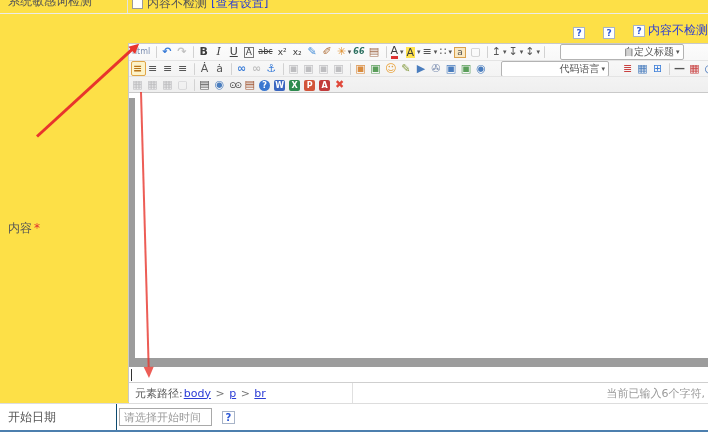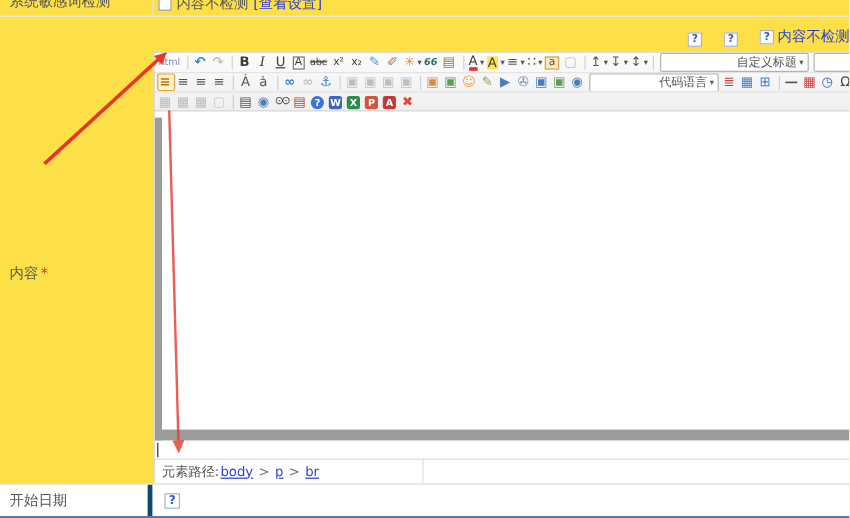--- a/index.html
+++ b/index.html
@@ -33,21 +33,21 @@
             border-left:1px solid #c9c9c9; border-top:1px solid #c9c9c9; background:#fff; }
   .toolbar { height:49px; background:linear-gradient(#fcfcfc,#efefef); border-bottom:1px solid #c9c9c9; }
   .trow { display:flex; align-items:center; height:16px; padding:0 2px; white-space:nowrap; overflow:hidden; }
   .trow:first-child { height:17px; }
   .trow:not(:last-child) { border-bottom:1px solid #e4e4e4; }
   .titem { display:inline-flex; align-items:center; justify-content:center; height:15px; min-width:15px;
            border:1px solid transparent; border-radius:2px; flex:0 0 auto; }
   .titem.sep { min-width:1px; width:1px; height:12px; background:#d2d2d2; margin:0 3px; border:none; }
   .titem.act { border-color:var(--active-border); background:var(--active-bg); }
   .titem.dis { opacity:.38; filter:grayscale(60%); }
-  .titem.sel { border:1px solid #b3b3b3; background:#fff; height:16px; padding:0 3px; margin:0 2px;
+  .titem.sel { border:1px solid #b3b3b3; background:#fff; height:16px; padding:0 3px; margin:0 12px;
                justify-content:space-between; }
   .tg { font-size:11px; line-height:14px; }
   .sel .tl { font-size:10px; color:#555; overflow:hidden; }
   .tc { font-size:7px; color:#555; margin-left:2px; }
   .badge { display:inline-block; width:11px; height:11px; line-height:11px; border-radius:2px;
            color:#fff !important; font-size:8px; font-weight:bold; text-align:center; }
   .badge-help { background:#3a77d0; border-radius:50%; }
   .badge-word { background:#3a66c0; } .badge-excel { background:#2e8b4f; }
   .badge-ppt { background:#d2543a; } .badge-pdf { background:#c23b3b; }
 
@@ -61,22 +61,22 @@
   .status-left { width:224px; display:flex; align-items:center; padding-left:6px;
                  border-right:1px solid #e0e0e0; white-space:nowrap; overflow:hidden; }
   .status-left a { color:var(--link); text-decoration:underline; margin:0 1px; }
   .status-left .gt { color:#777; }
   .status-right { flex:1; display:flex; align-items:center; justify-content:flex-end;
                   padding-right:3px; color:#999; white-space:nowrap; overflow:hidden; }
 
   
   .date-row { position:absolute; left:0; top:403px; width:708px; height:27px; border-top:1px solid #ddd;
               display:flex; align-items:center; background:#fff; }
-  .date-row .cell-label { width:127px; padding-left:8px; align-self:stretch; display:flex; align-items:center;
-              border-right:4px solid #0c4a6e; }
+  .date-row .cell-label { width:117px; padding-left:8px; align-self:stretch; display:flex; align-items:center;
+              border-right:1px solid #0c4a6e; }
   .date-row input { width:93px; height:18px; border:1px solid #a9a9a9; font-size:11px; padding:1px 4px;
               margin-left:2px; color:#444; font-family:inherit; }
   .date-row input::placeholder { color:#9a9a9a; }
   .date-row .qicon { width:13px; height:13px; font-size:10px; margin-left:10px; }
 
   .bottom-bar { position:absolute; left:0; bottom:0; width:708px; height:2px; background:var(--bottom-bar); }
 
   
   .arrow-diagonal { position:absolute; left:37px; top:135px; width:129px; height:3px;
       background:var(--arrow); transform-origin:0 50%; transform:rotate(-42.5deg); z-index:9; pointer-events:none; }
@@ -543,25 +543,27 @@
       <div class="caret"></div>
     </div>
 
     <div class="statusbar">
       <div class="status-left">
         <span>元素路径: </span>
         <span>
           
         <span><a href="#">body</a><span class="gt"> &gt; </span></span><span><a href="#">p</a><span class="gt"> &gt; </span></span><span><a href="#">br</a><span class="gt"></span></span></span>
       </div>
+      <div class="status-right">当前已输入6个字符,</div>
     </div>
   </div>
 
   <div class="date-row">
     <div class="cell-label">开始日期</div>
+    <input type="text" placeholder="请选择开始时间" style="">
     <span class="qicon">?</span>
   </div>
 
   <div class="bottom-bar"></div>
 
   <div class="arrow-diagonal"></div>
   <div class="arrow-vertical"></div>
 
 </div>
 

